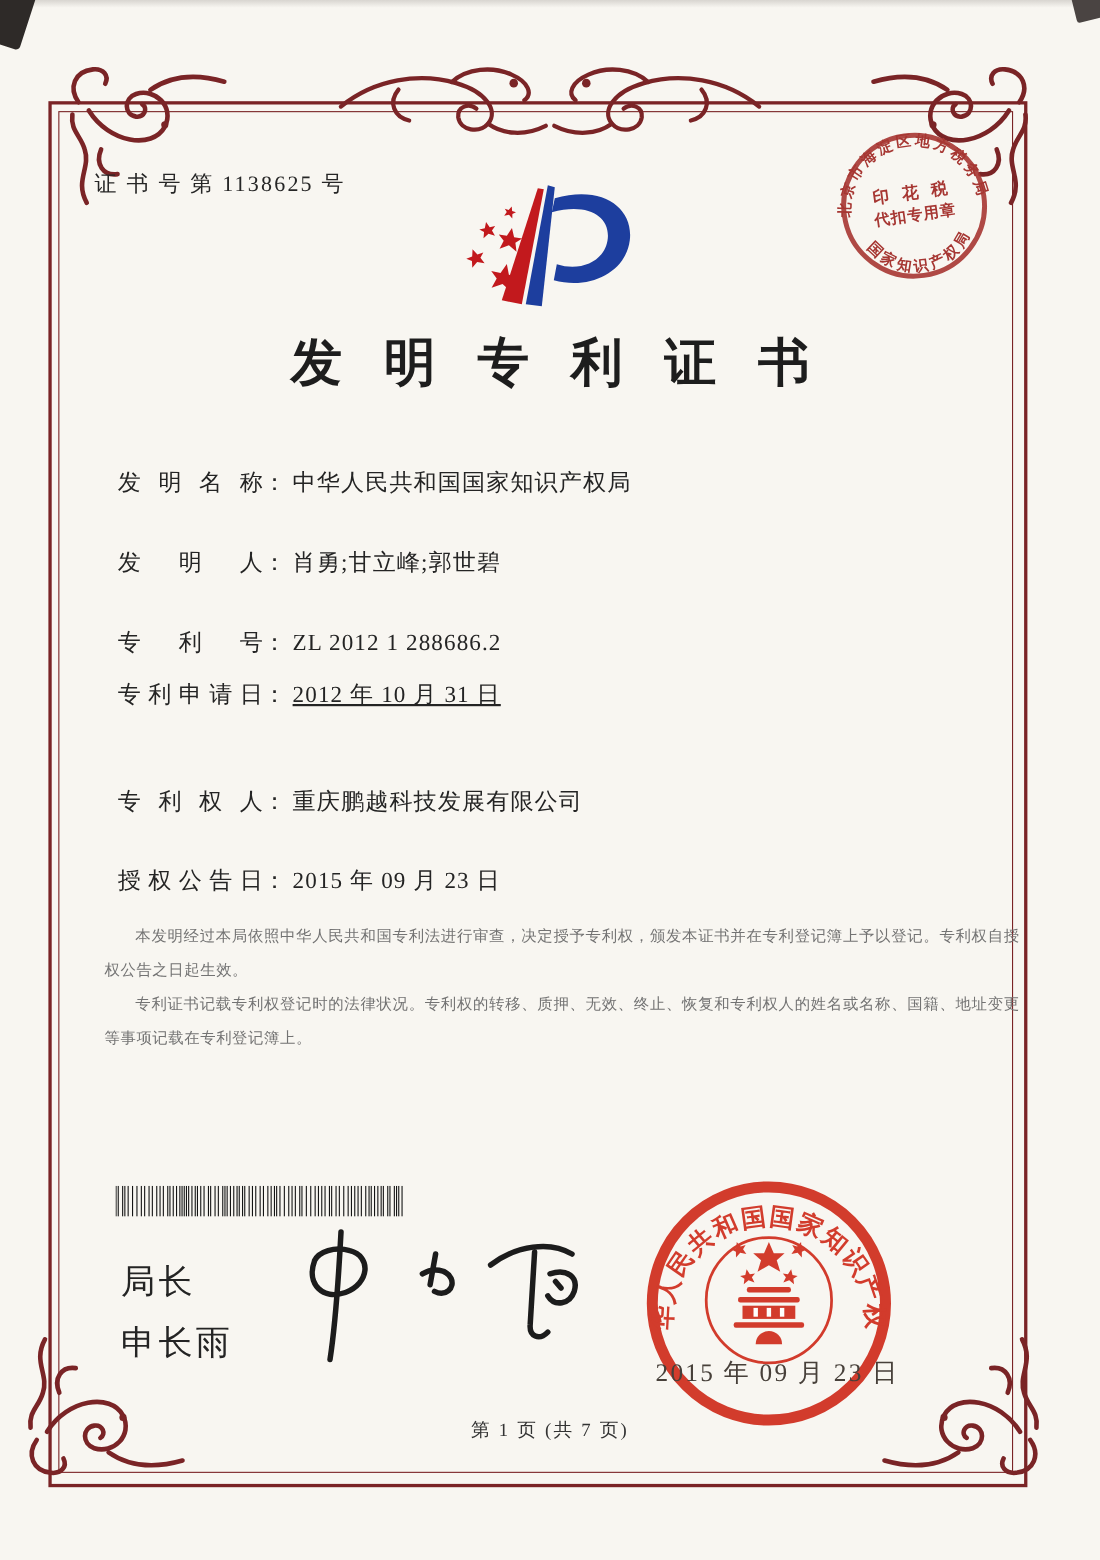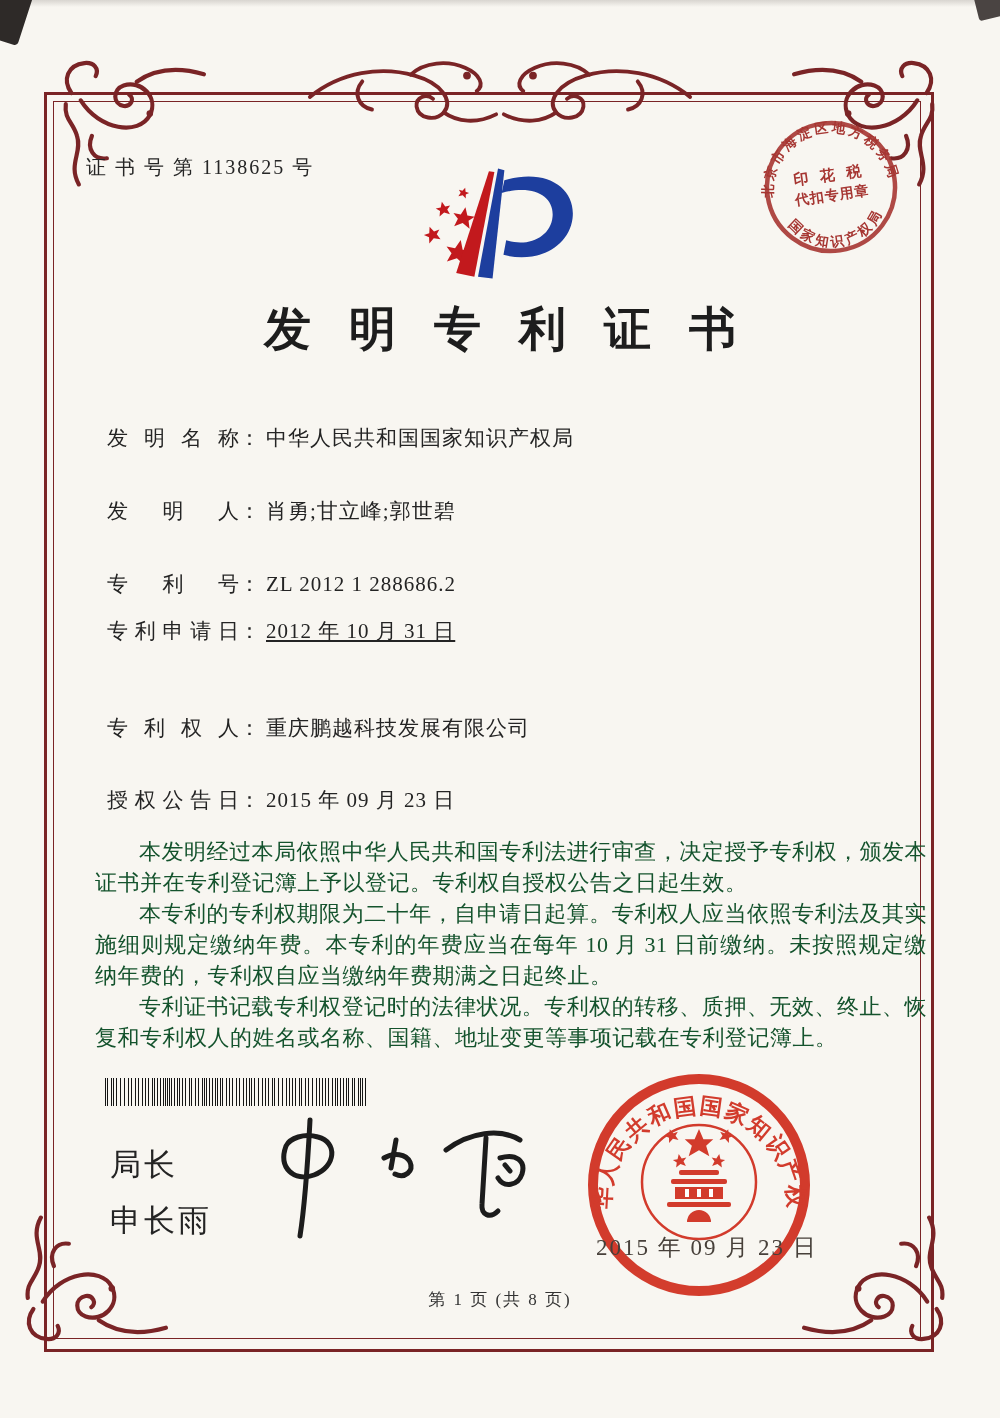--- a/index.html
+++ b/index.html
@@ -32,22 +32,22 @@
     font-size:47px;font-weight:bold;letter-spacing:38px;color:#1d1d1d;}
 
   .field-row{left:107px;width:830px;font-size:21px;color:#242424;white-space:nowrap;}
   .flabel{display:inline-block;width:132px;text-align:justify;text-align-last:justify;
     -moz-text-align-last:justify;text-justify:inter-character;vertical-align:bottom;}
   .fsep{display:inline-block;margin-right:6px;}
   .fvalue{letter-spacing:1px;}
   .row1{top:424px;} .row2{top:497px;} .row3{top:570px;}
   .row4{top:617px;text-decoration:underline;} .row5{top:714px;} .row6{top:786px;}
 
-  .body-text{left:95px;top:836px;width:832px;font-size:22px;line-height:31px;
-    color:#14532d;text-align:justify;letter-spacing:0.5px;}
+  .body-text{left:95px;top:836px;width:832px;font-size:14px;line-height:31px;
+    color:#737373;text-align:justify;letter-spacing:0.5px;}
   .body-text p{margin:0;text-indent:2em;}
 
   .barcode{left:105px;top:1078px;width:263px;height:28px;}
 
   .director{left:110px;top:1144px;font-size:31px;color:#242424;
     font-family:"Liberation Sans","DejaVu Sans",sans-serif;}
   .director div{margin-bottom:14px;letter-spacing:3px;}
 
   .signature{left:248px;top:1112px;}
 
@@ -159,21 +159,20 @@
 </div>
 <div class="abs field-row row5">
   <span class="flabel">专利权人</span><span class="fsep">：</span><span class="fvalue">重庆鹏越科技发展有限公司</span>
 </div>
 <div class="abs field-row row6">
   <span class="flabel">授权公告日</span><span class="fsep">：</span><span class="fvalue">2015 年 09 月 23 日</span>
 </div>
 
 <div class="abs body-text">
   <p>本发明经过本局依照中华人民共和国专利法进行审查，决定授予专利权，颁发本证书并在专利登记簿上予以登记。专利权自授权公告之日起生效。</p>
-  <p>本专利的专利权期限为二十年，自申请日起算。专利权人应当依照专利法及其实施细则规定缴纳年费。本专利的年费应当在每年 10 月 31 日前缴纳。未按照规定缴纳年费的，专利权自应当缴纳年费期满之日起终止。</p>
   <p>专利证书记载专利权登记时的法律状况。专利权的转移、质押、无效、终止、恢复和专利权人的姓名或名称、国籍、地址变更等事项记载在专利登记簿上。</p>
 </div>
 
 <div class="abs barcode"><svg width="263" height="28" xmlns="http://www.w3.org/2000/svg">
       <rect x="0" y="0" width="1" height="28" fill="#141414"></rect>
       <rect x="2" y="0" width="1" height="28" fill="#141414"></rect>
       <rect x="6" y="0" width="1" height="28" fill="#141414"></rect>
       <rect x="8" y="0" width="1" height="28" fill="#141414"></rect>
       <rect x="11" y="0" width="1" height="28" fill="#141414"></rect>
       <rect x="15" y="0" width="1" height="28" fill="#141414"></rect>
@@ -300,13 +299,13 @@
       <rect x="119" y="125" width="4" height="8" fill="#fff"></rect>
       <rect x="131" y="125" width="4" height="8" fill="#fff"></rect>
       <rect x="89" y="138" width="64" height="5" rx="2"></rect>
       <path d="M109,158 A 12,12 0 0 1 133,158 Z"></path>
     </g>
   </g>
 </svg>
 
 <div class="abs seal-date">2015 年 09 月 23 日</div>
 
-<div class="abs footer">第 1 页 (共 8 页)</div>
+<div class="abs footer">第 1 页 (共 7 页)</div>
 
 </body></html>

